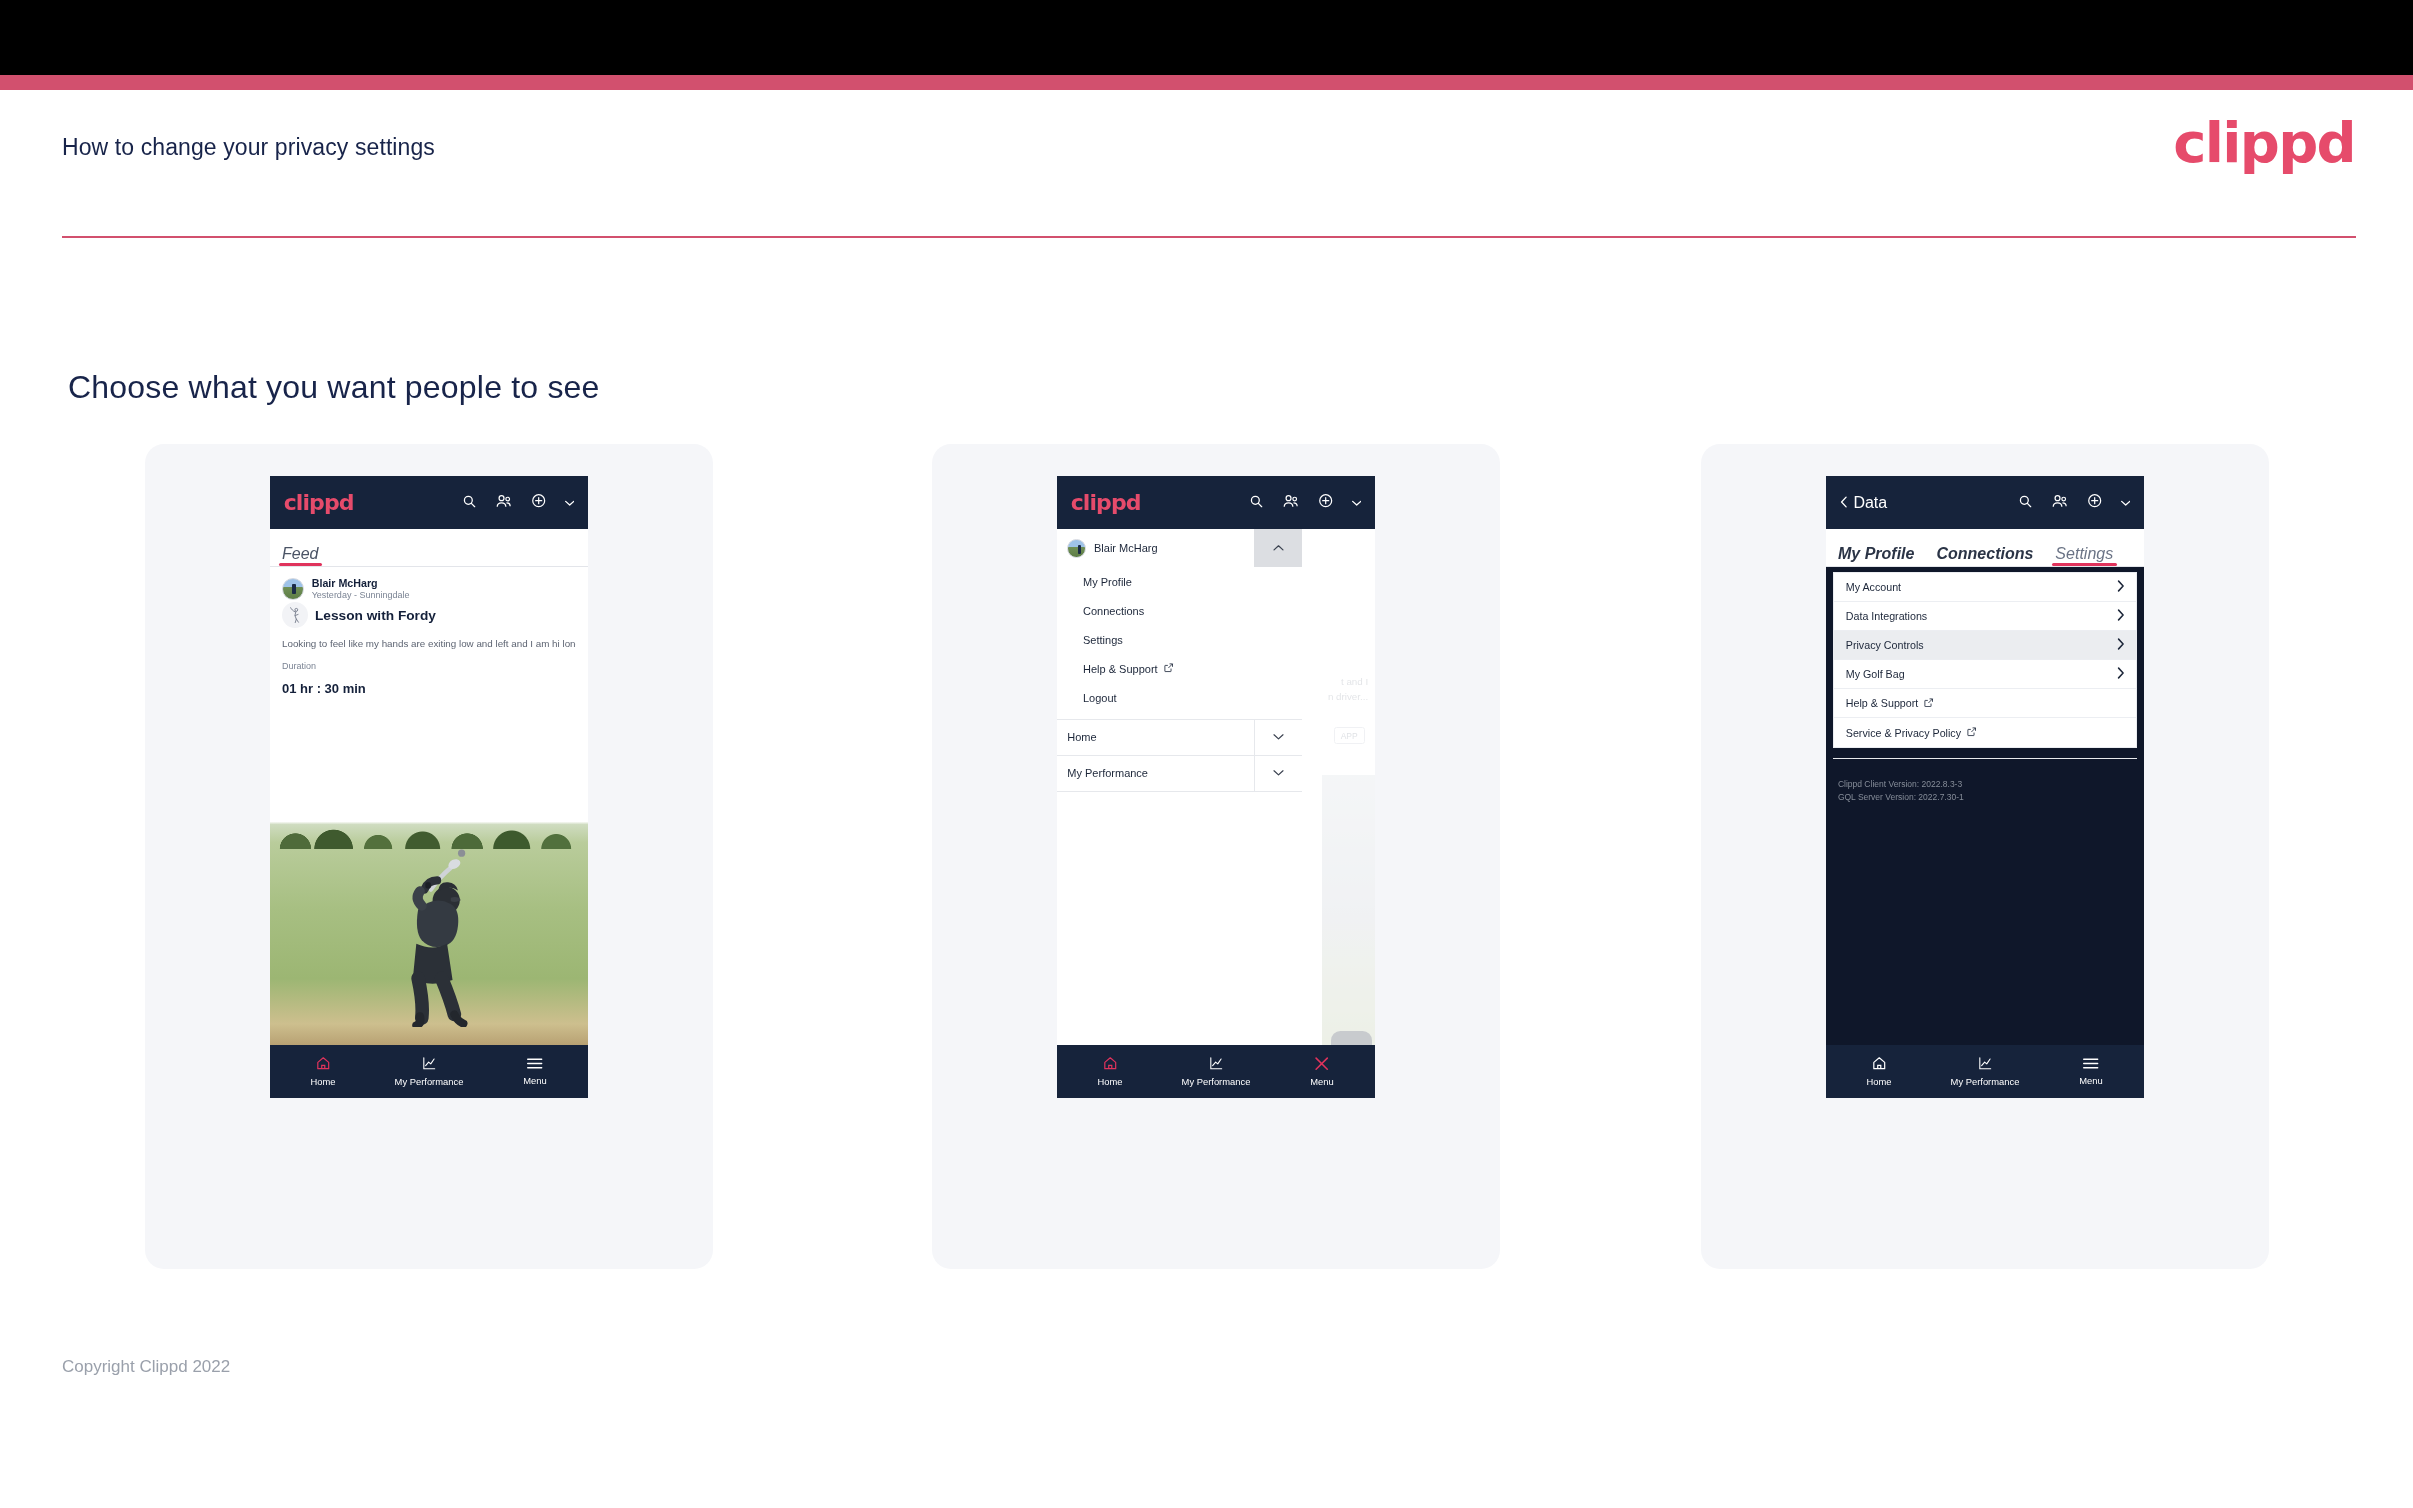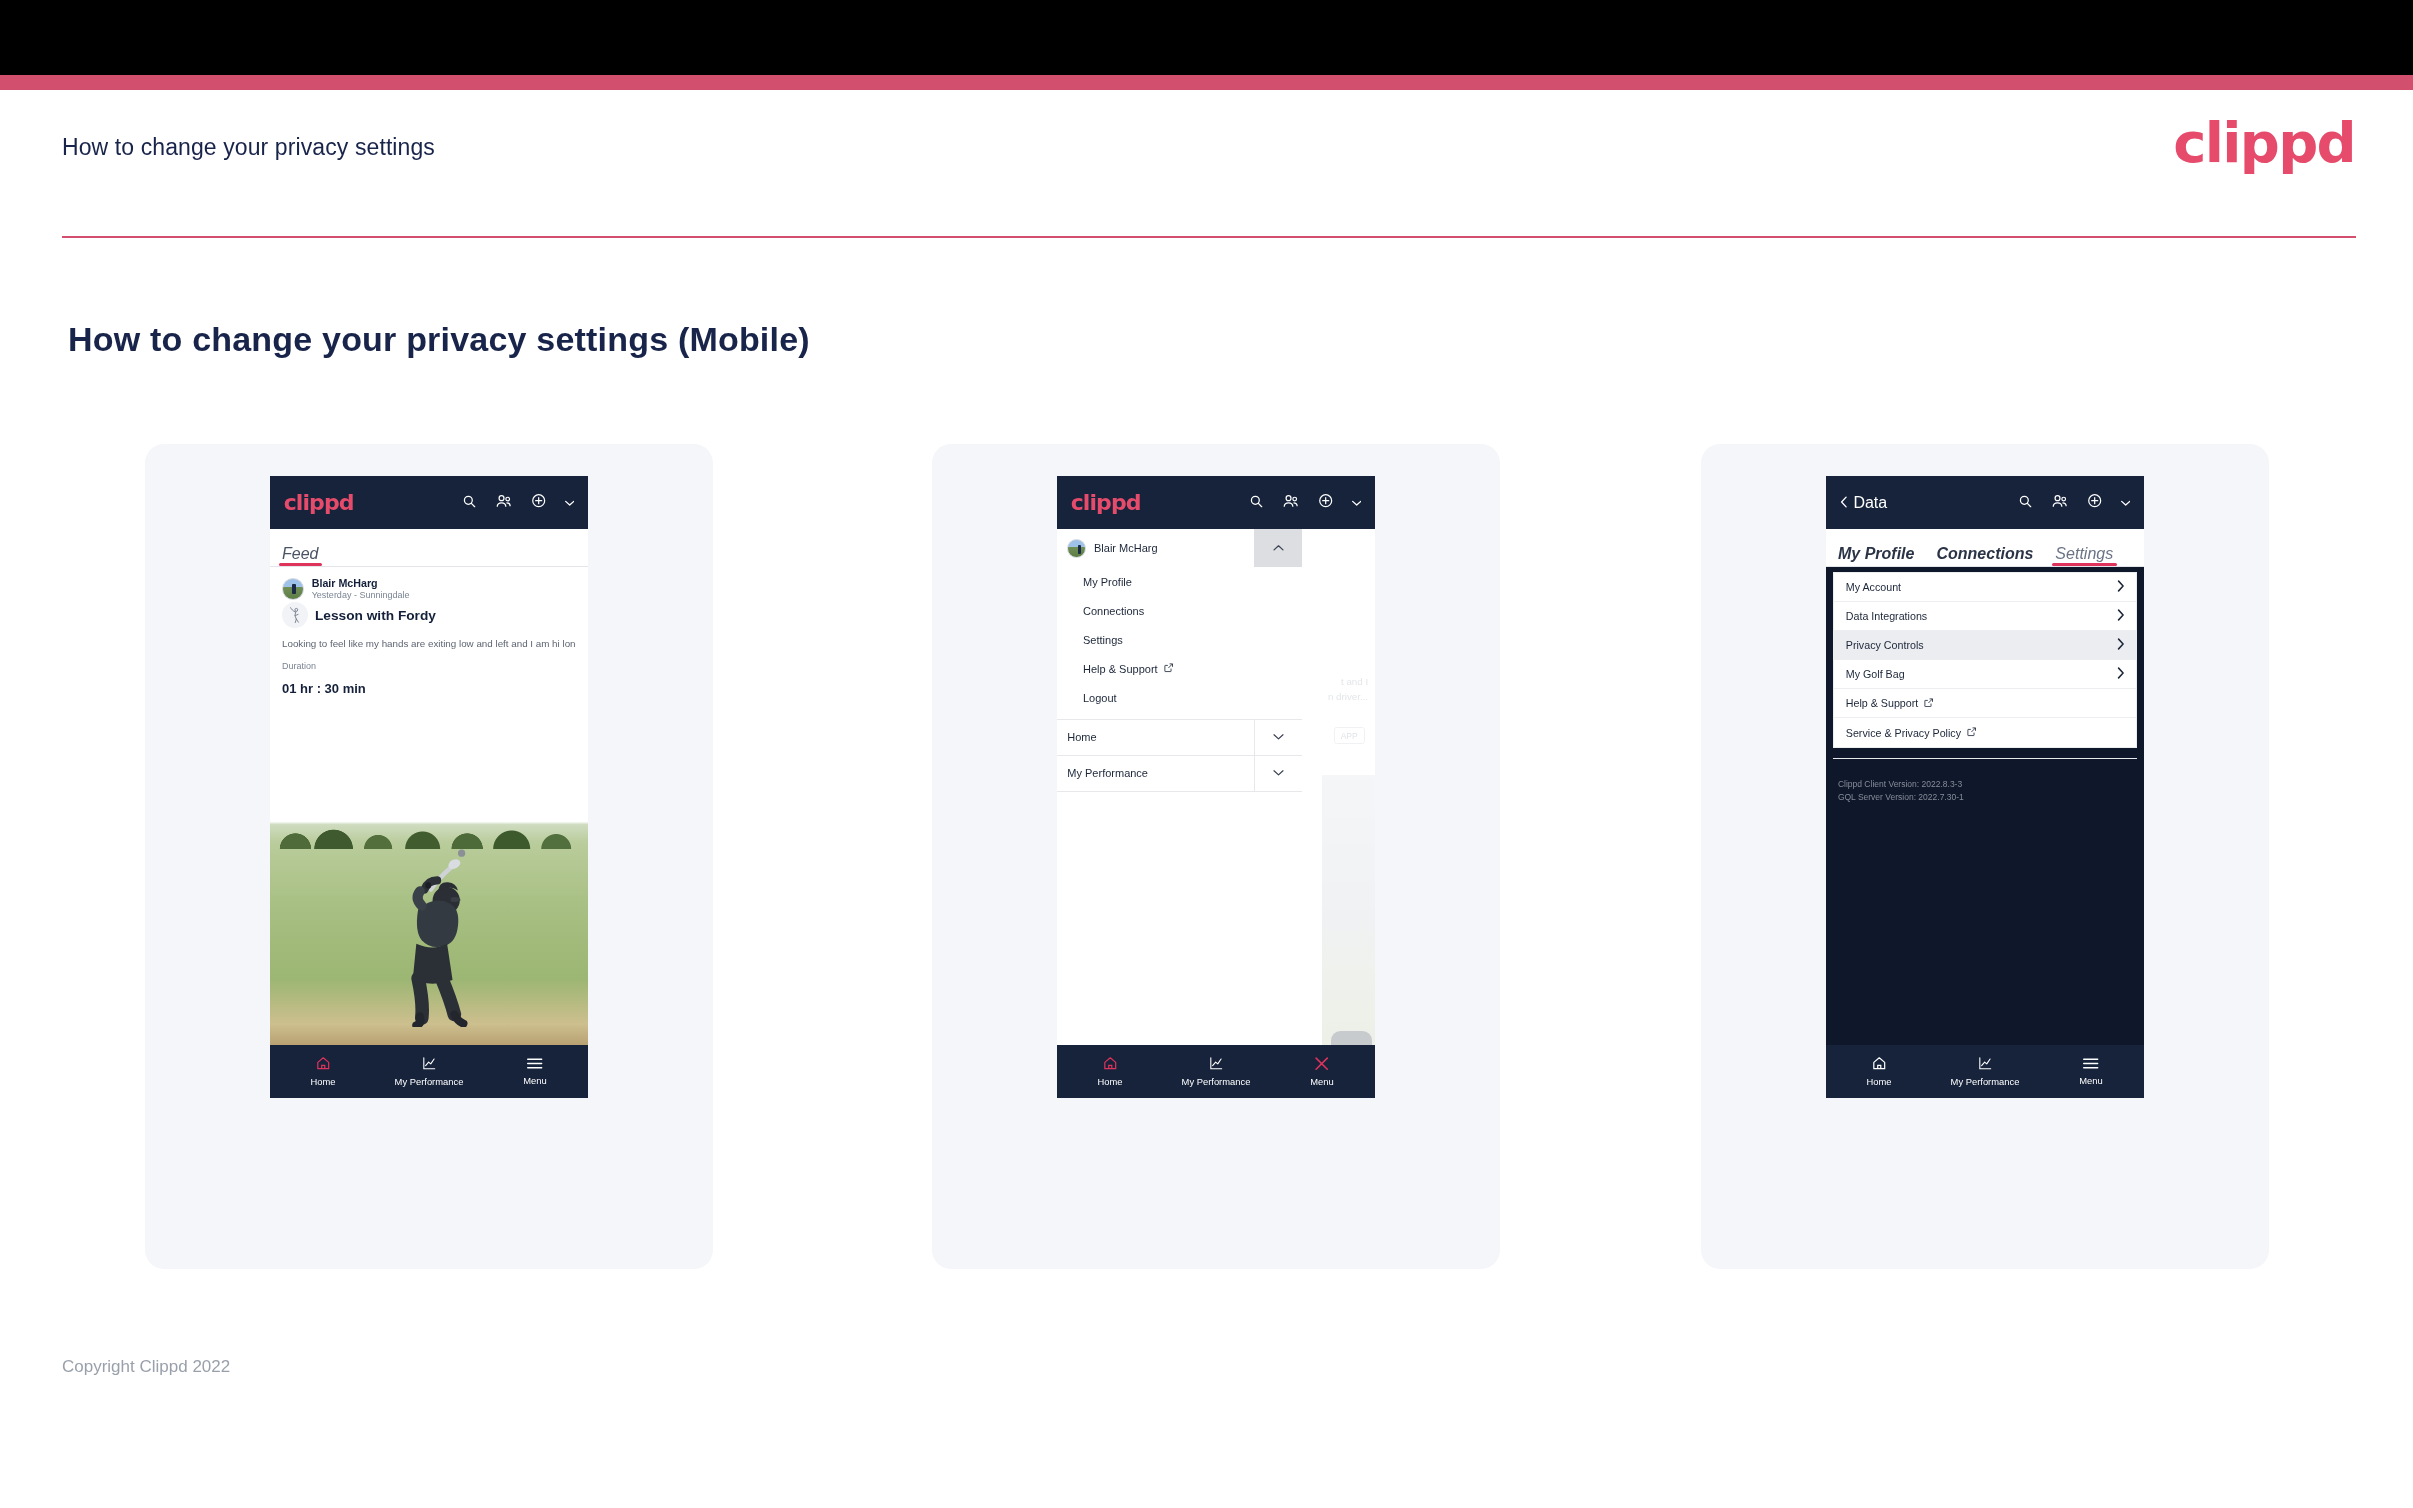--- a/index.html
+++ b/index.html
@@ -218,21 +218,21 @@
 
   <div class="topbar-black"></div>
   <div class="topbar-pink"></div>
 
   <div class="header">
     <div class="header-title">How to change your privacy settings</div>
     <div class="brand-logo">clippd</div>
     <div class="header-rule"></div>
   </div>
 
-  <div class="page-title">How to change your privacy settings (Mobile)</div>
+  <div class="page-subtitle">Choose what you want people to see</div>
 
   <div class="cards">
 
     <div class="card c1">
       <div class="phone p1">
 
         <div class="app-bar">
           <div class="app-logo">clippd</div>
           <div class="app-bar-icons">
             <span class="ic">

